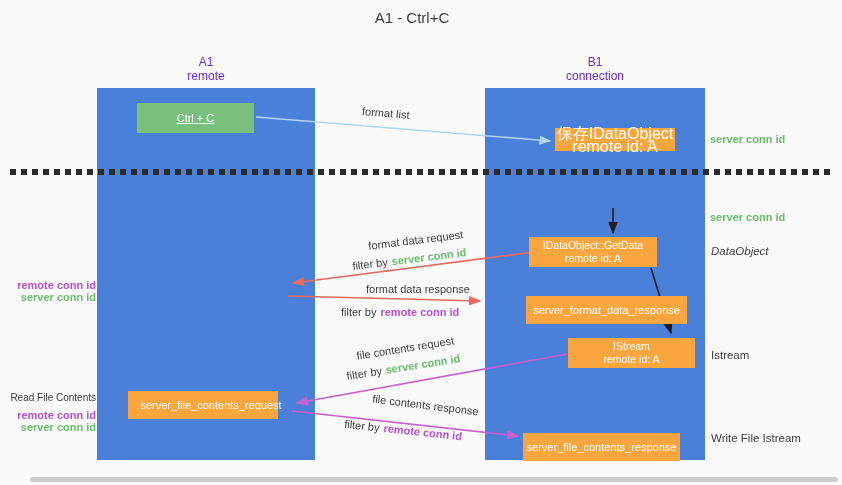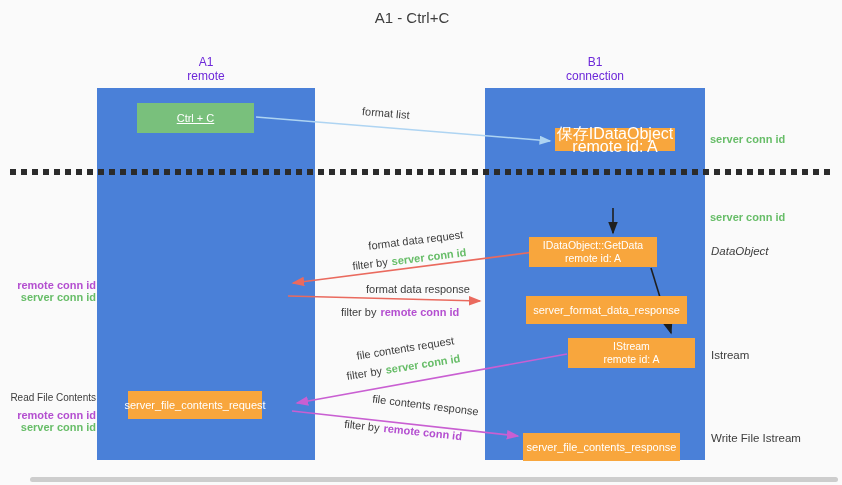--- a/index.html
+++ b/index.html
@@ -86,21 +86,21 @@
     <span>IDataObject::GetData</span>
     <span>remote id: A</span>
   </div>
   <div class="abs node orange" style="left:484px;top:296px;width:161px;height:28px;margin-left:42px;">
     <span>server_format_data_response</span>
   </div>
   <div class="abs node orange" style="left:568px;top:338px;width:127px;height:30px;font-size:10.5px;">
     <span>IStream</span>
     <span>remote id: A</span>
   </div>
-  <div class="abs node orange" style="left:128px;top:391px;width:134px;height:28px;">
+  <div class="abs node orange" style="left:128px;top:391px;width:134px;height:28px;padding-left:16px;">
     <span>server_file_contents_request</span>
   </div>
   <div class="abs node orange" style="left:523px;top:426px;width:157px;height:28px;margin-top:7px;">
     <span>server_file_contents_response</span>
   </div>
 
   <div class="abs lbl" style="left:362px;top:107px;transform:rotate(5deg);">format list</div>
 
   <div class="abs lbl" style="left:368px;top:234px;transform:rotate(-7deg);">format data request</div>
   <div class="abs lbl" style="left:352px;top:253px;transform:rotate(-7deg);">

